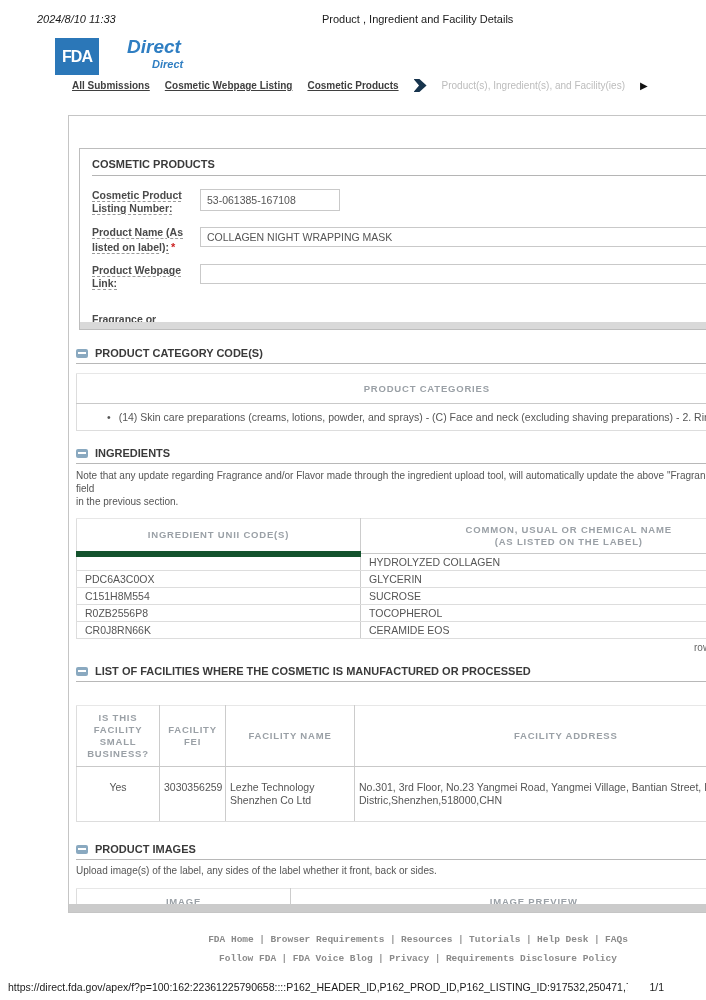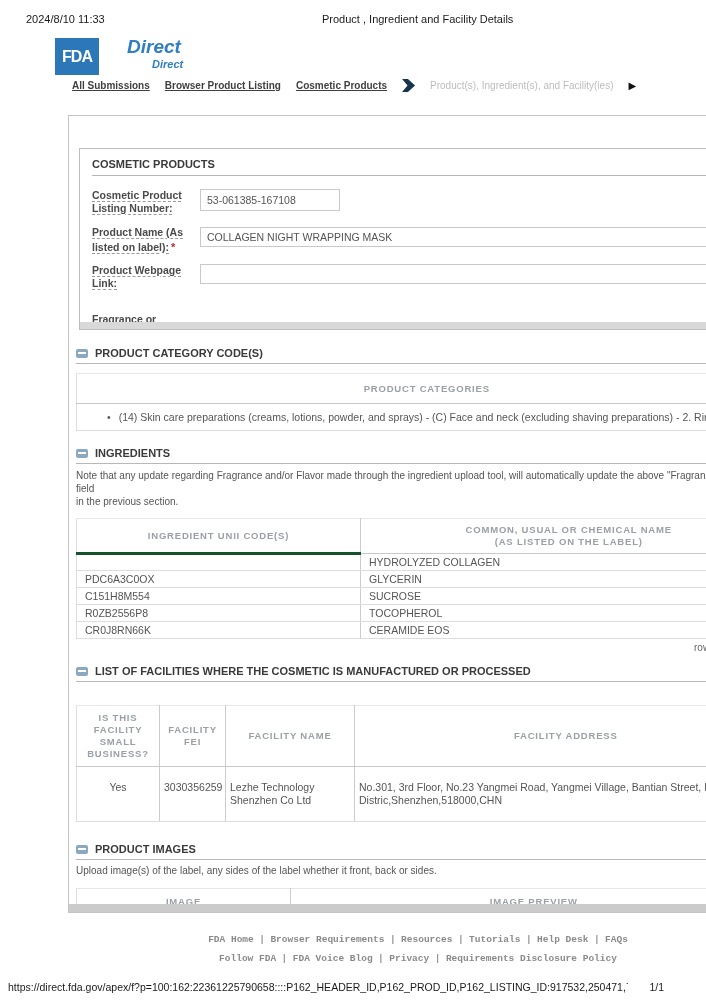--- a/index.html
+++ b/index.html
@@ -2,21 +2,21 @@
 <html><head>
 <meta charset="utf-8">
 <style>
   * { margin:0; padding:0; box-sizing:border-box; }
   html,body { background:#fff; }
   body { font-family:"Liberation Sans", sans-serif; }
   #page { position:relative; width:706px; height:1000px; background:#fff; overflow:hidden; }
 
   
   .print-header { position:absolute; top:13px; left:0; width:706px; font-size:11px; color:#1a1a1a; }
-  .ph-time { position:absolute; left:26px; top:0; }
+  .ph-time { position:absolute; left:37px; top:0;font-style:italic; }
   .ph-title { position:absolute; left:322px; top:0; }
   .print-footer { position:absolute; top:981px; left:0; width:706px; font-size:10.5px; color:#1a1a1a; }
   .pf-url { position:absolute; left:8px; top:0; max-width:620px; white-space:nowrap; overflow:hidden; }
   .pf-page { position:absolute; right:42px; top:0; }
 
   
   .fda-logo { position:absolute; left:55px; top:38px; width:44px; height:37px; background:#2b77b8;
               color:#fff; font-weight:bold; font-size:16px; letter-spacing:-1px;
               display:flex; align-items:center; justify-content:center; }
   .direct-main { position:absolute; left:127px; top:36px; font-size:19px; font-weight:bold; font-style:italic; color:#2f7ec2; }
@@ -113,21 +113,21 @@
   </div>
 
   <div class="fda-logo">
     <span>FDA</span>
   </div>
   <div class="direct-main">Direct</div>
   <div class="direct-sub">Direct</div>
 
   <div class="breadcrumb">
     <span class="crumb-link">All Submissions</span>
-    <span class="crumb-link">Browser Product Listing</span>
+    <span class="crumb-link">Cosmetic Webpage Listing</span>
     <span class="crumb-link">Cosmetic Products</span>
     <span class="crumb-arrow"></span>
     <span class="crumb-current">Product(s), Ingredient(s), and Facility(ies)</span>
     <span class="crumb-end">▶</span>
   </div>
 
   <div class="outer-box">
     <div class="outer-inner">
 
       <div class="form-box">
@@ -192,21 +192,21 @@
         <div>field</div>
         <div>in the previous section.</div>
       </div>
       <table class="grid ing-table" style="margin-top:10px;">
         <colgroup>
             <col style="width:284px;">
             <col style="width:416px;">
           </colgroup>
         <tbody>
             <tr>
-          <th style="border-bottom:3px solid #14532d;">INGREDIENT UNII CODE(S)</th>
+          <th style="border-bottom:6px solid #14532d;">INGREDIENT UNII CODE(S)</th>
           <th class="vdiv">
             <div>COMMON, USUAL OR CHEMICAL NAME</div>
             <div>(AS LISTED ON THE LABEL)</div>
           </th>
         </tr>
         <tr>
           <td></td>
           <td class="vdiv">HYDROLYZED COLLAGEN</td>
         </tr>
         <tr>

